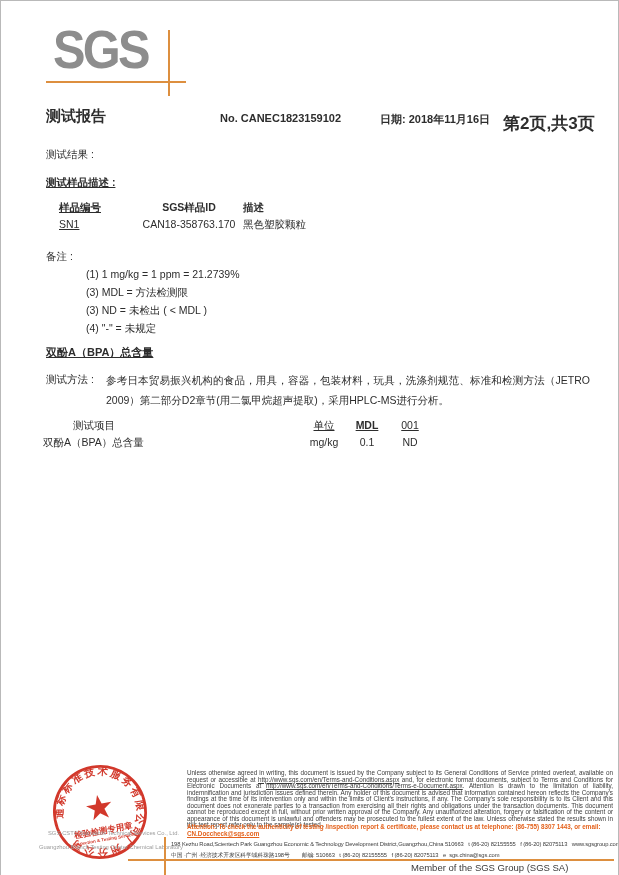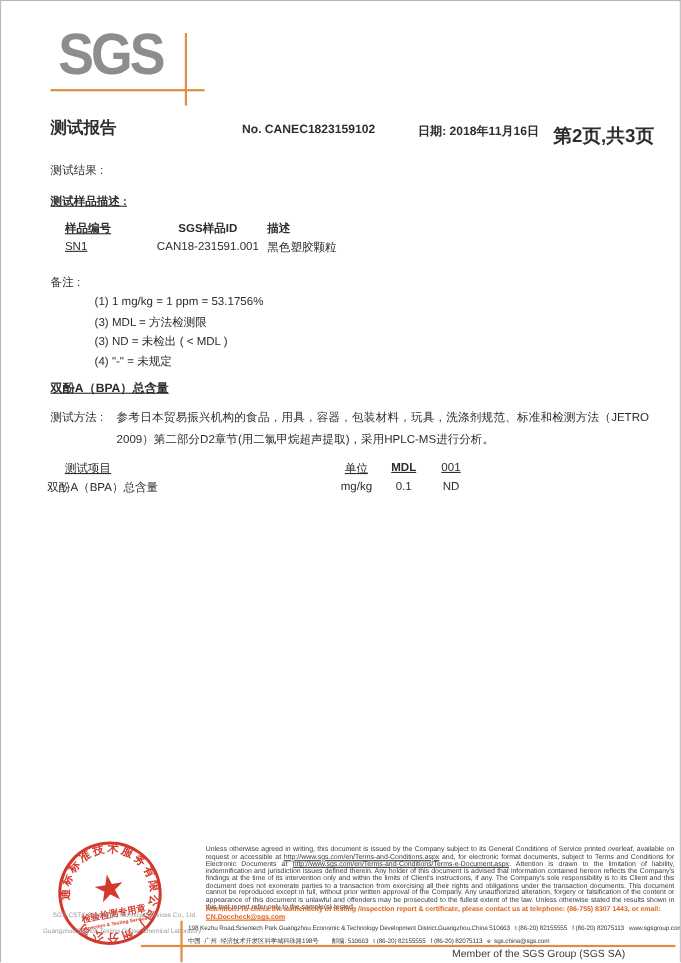--- a/index.html
+++ b/index.html
@@ -31,21 +31,21 @@
   .col-desc { left:242px; text-align:right; }
   .row-head { font-weight:bold; }
 
   .notes-label { left:45px; top:249px; }
   .note-line   { left:85px; }
 
   .bpa-title { left:45px; top:344px; font-size:11px; font-weight:bold; text-decoration:underline; }
   .method-label { left:45px; top:372px; }
   .method-text  { left:105px; top:370px; width:484px; line-height:19.5px; text-align:justify; }
 
-  .rt-item-h { left:58px; top:418px; text-decoration:underline; }
+  .rt-item-h { left:72px; top:418px; }
   .rt-unit-h { left:306px; top:418px; width:34px; text-align:center; text-decoration:underline; }
   .rt-mdl-h  { left:349px; top:418px; width:34px; text-align:center; text-decoration:underline; font-weight:bold; }
   .rt-001-h  { left:392px; top:418px; width:34px; text-align:center; text-decoration:underline; }
   .rt-item   { left:42px;  top:435px; }
   .rt-unit   { left:306px; top:435px; width:34px; text-align:center; }
   .rt-mdl    { left:349px; top:435px; width:34px; text-align:center; }
   .rt-val    { left:392px; top:435px; width:34px; text-align:center; }
 
   
   .stamp { left:50px; top:762px; width:98px; height:98px; transform:rotate(-10deg); opacity:.93; }
@@ -80,25 +80,25 @@
   <div class="abs report-date">日期: 2018年11月16日</div>
   <div class="abs report-page">第2页,共3页</div>
 
   <div class="abs body-text results-label">测试结果 :</div>
 
   <div class="abs body-text sample-title">测试样品描述 :</div>
   <div class="abs body-text col-sn row-head" style="top:200px;">样品编号</div>
   <div class="abs body-text col-id row-head" style="top:200px;">SGS样品ID</div>
   <div class="abs body-text col-desc row-head" style="top:200px;">描述</div>
   <div class="abs body-text col-sn" style="top:217px;">SN1</div>
-  <div class="abs body-text col-id" style="top:217px;">CAN18-231591.001</div>
+  <div class="abs body-text col-id" style="top:217px;">CAN18-358763.170</div>
   <div class="abs body-text col-desc" style="top:217px;">黑色塑胶颗粒</div>
 
   <div class="abs body-text notes-label">备注 :</div>
-  <div class="abs body-text note-line" style="top:267px;">(1) 1 mg/kg = 1 ppm = 53.1756%</div>
+  <div class="abs body-text note-line" style="top:267px;">(1) 1 mg/kg = 1 ppm = 21.2739%</div>
   <div class="abs body-text note-line" style="top:285px;">(3) MDL = 方法检测限</div>
   <div class="abs body-text note-line" style="top:303px;">(3) ND = 未检出 ( &lt; MDL )</div>
   <div class="abs body-text note-line" style="top:321px;">(4) "-" = 未规定</div>
 
   <div class="abs bpa-title">双酚A（BPA）总含量</div>
   <div class="abs body-text method-label">测试方法 :</div>
   <div class="abs body-text method-text">参考日本贸易振兴机构的食品，用具，容器，包装材料，玩具，洗涤剂规范、标准和检测方法（JETRO 2009）第二部分D2章节(用二氯甲烷超声提取)，采用HPLC-MS进行分析。</div>
 
   <div class="abs body-text rt-item-h">测试项目</div>
   <div class="abs body-text rt-unit-h">单位</div>

